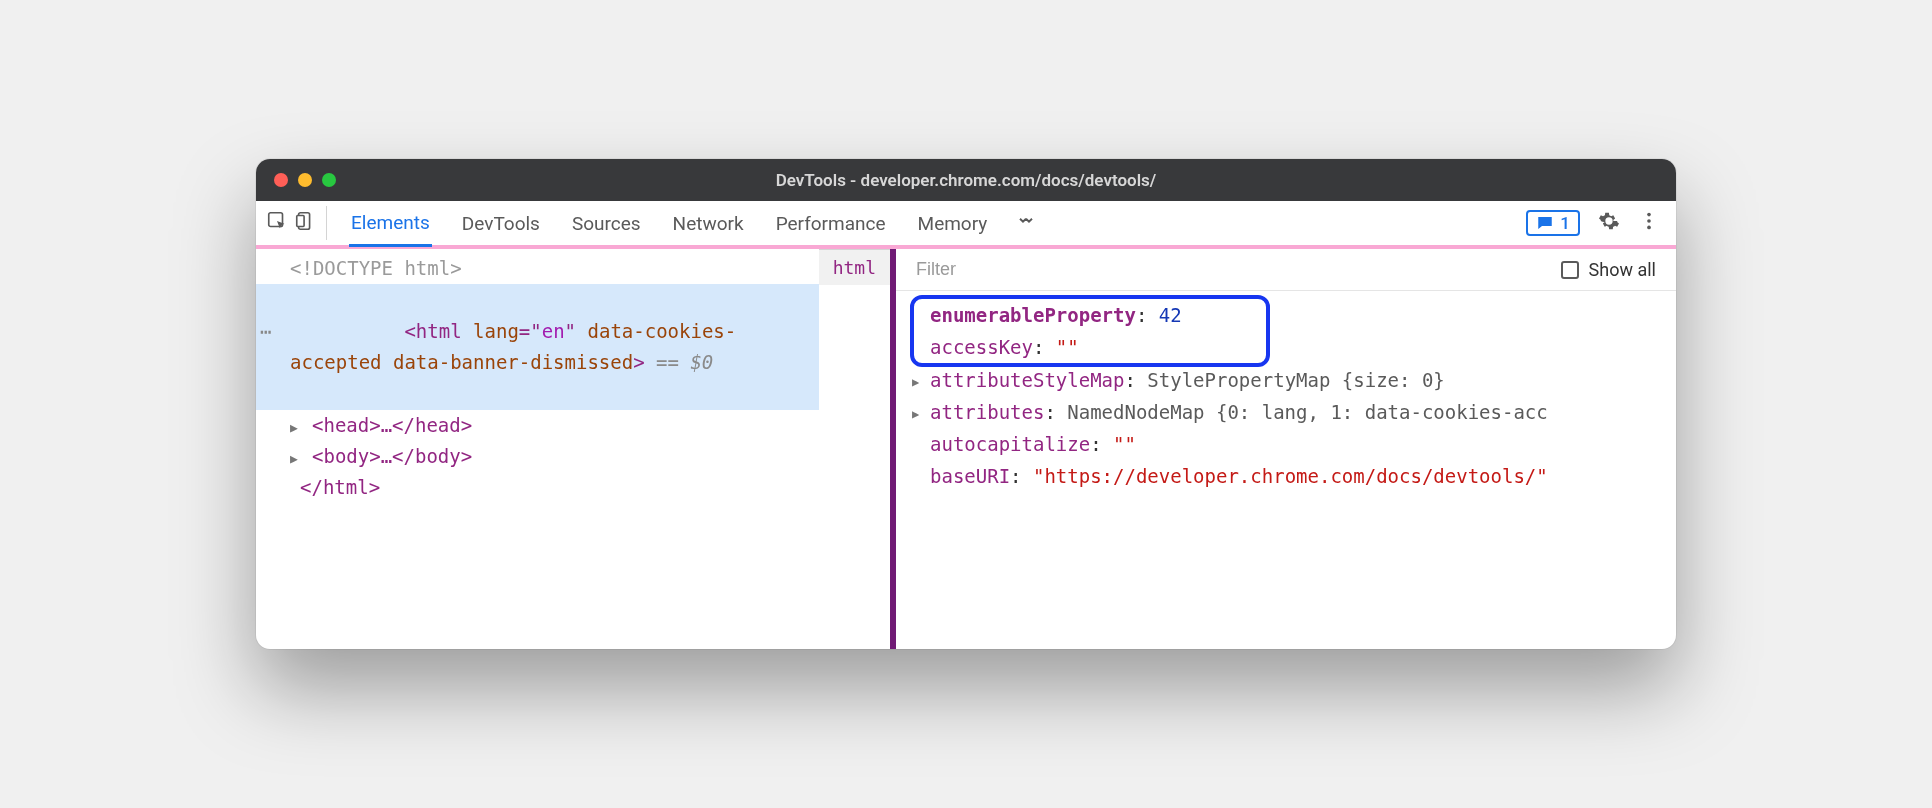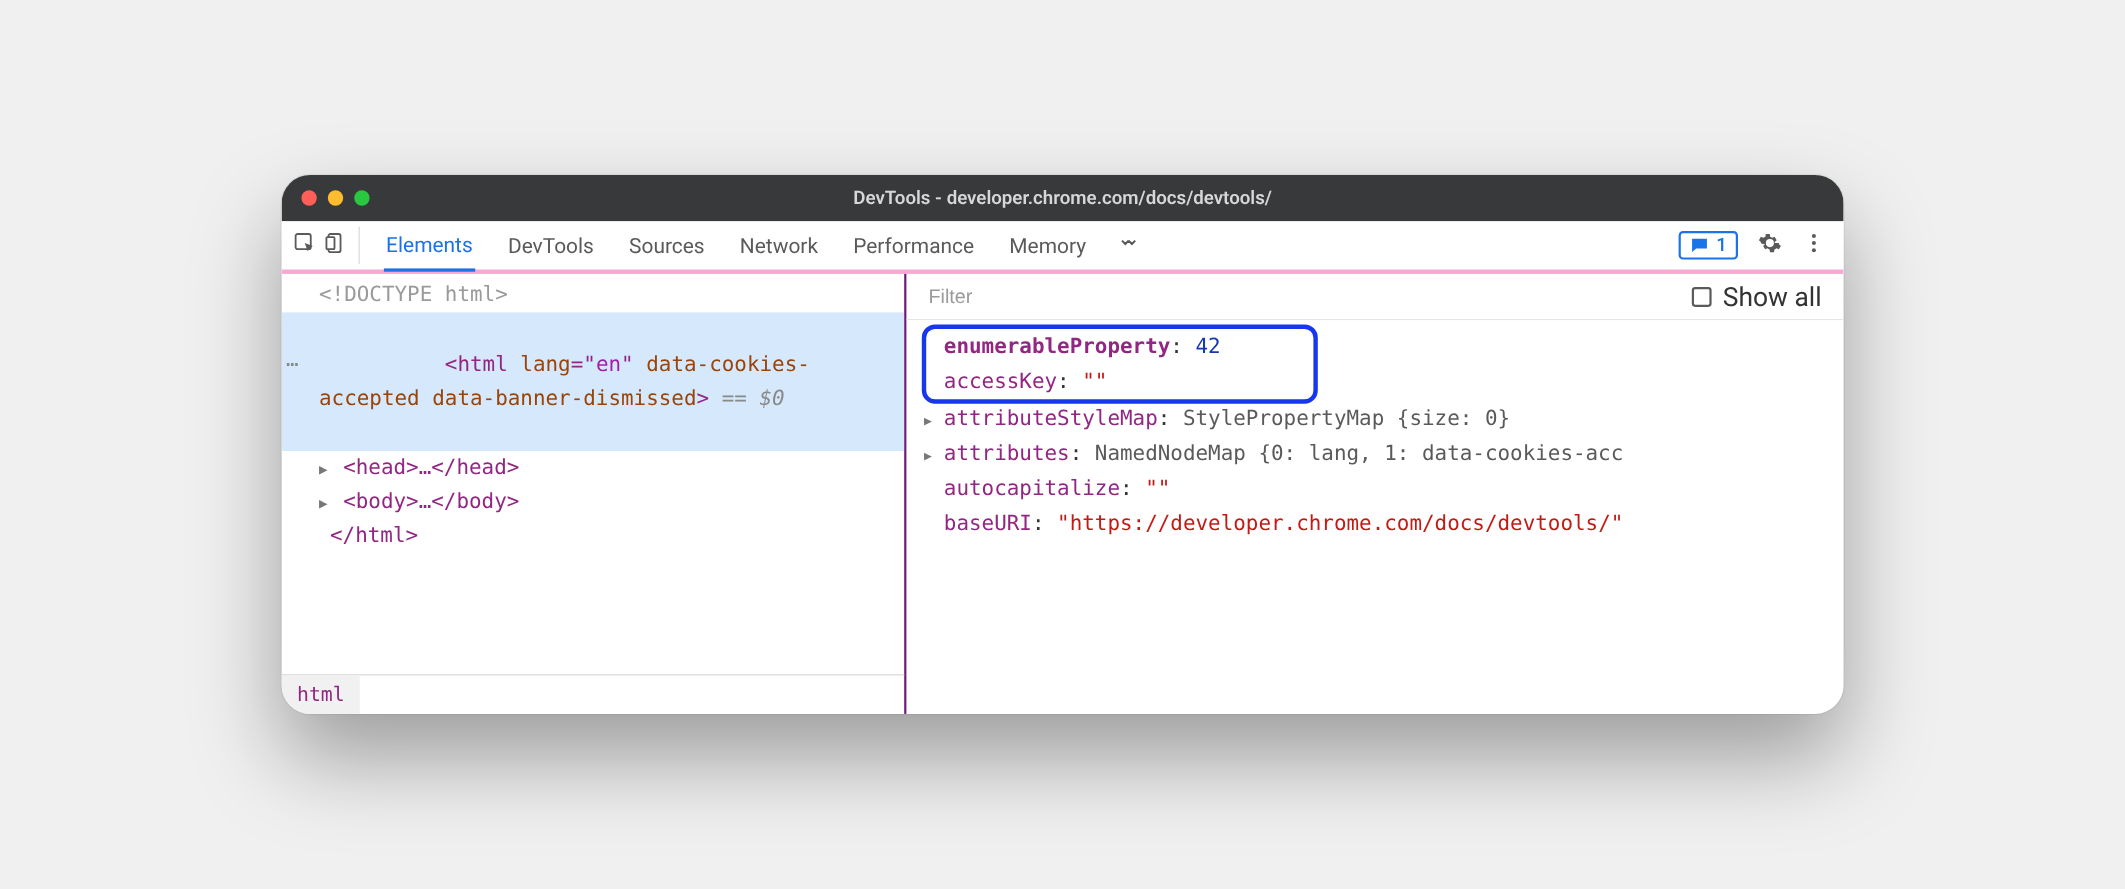--- a/index.html
+++ b/index.html
@@ -7,21 +7,21 @@
     font-family: -apple-system, BlinkMacSystemFont, "Segoe UI", Roboto, sans-serif;
     background: #f0f0f0;
     display: flex;
     align-items: center;
     justify-content: center;
     min-height: 100vh;
   }
   .window {
     width: 1420px;
     background: #fff;
-    border-radius: 26px;
+    border-radius: 14px;
     overflow: hidden;
     box-shadow: 0 40px 80px rgba(0,0,0,0.35), 0 0 0 1px rgba(0,0,0,0.05);
   }
   .titlebar {
     background: #38393b;
     height: 42px;
     display: flex;
     align-items: center;
     padding: 0 18px;
     position: relative;
@@ -57,21 +57,21 @@
   .msg-badge {
     display: flex; align-items: center; gap: 6px;
     border: 2px solid #1a73e8; border-radius: 4px;
     padding: 1px 8px; color: #1a73e8; font-size: 17px; font-weight: 500;
   }
   .msg-badge svg { width: 18px; height: 18px; fill: #1a73e8; }
   .gear svg, .kebab svg { width: 22px; height: 22px; fill: #5a5a5a; }
   .chevmore svg { width: 18px; height: 18px; stroke: #5a5a5a; fill: none; stroke-width: 2.5; }
 
   .content { display: flex; height: 400px; }
-  .left-pane { width: 568px; border-right: 2px solid #701a75; display: flex; flex-direction: column; }
+  .left-pane { width: 640px; border-right: 6px solid #701a75; display: flex; }
   .dom {
     flex: 1; overflow: hidden; padding: 4px 0 0 0;
     font-family: Menlo, Consolas, monospace; font-size: 19px; line-height: 1.65;
   }
   .dom-row { padding: 0 8px 0 34px; white-space: pre-wrap; position: relative; }
   .dom-row.selected { background: #d6e8fb; }
   .dom-row .ellipsis-marker { position: absolute; left: 4px; color: #888; }
   .tri { position: absolute; left: 34px; color: #777; font-size: 13px; top: 7px; }
   .indent1 { padding-left: 56px; }
   .gray { color: #9a9a9a; }
@@ -91,21 +91,21 @@
     height: 44px; border-bottom: 1px solid #d4d4d4; font-size: 19px; color: #5a5a5a;
   }
   .subtab { padding: 8px 2px; cursor: pointer; }
   .subtab.active { color: #1a73e8; border-bottom: 3px solid #1a73e8; margin-bottom: -1px; }
   .filterbar {
     display: flex; align-items: center; height: 42px; border-bottom: 1px solid #e5e5e5;
     padding: 0 20px; font-size: 18px; color: #888; justify-content: space-between;
   }
   .filter-input { border: none; outline: none; font-size: 18px; color: #333; flex:1; }
   .filter-input::placeholder { color: #9a9a9a; }
-  .showall { display: flex; align-items: center; gap: 10px; color: #333; font-size: 24px;}
+  .showall { display: flex; align-items: center; gap: 10px; color: #333; font-size: 18px;}
   .checkbox { width: 18px; height: 18px; border: 2px solid #5a5a5a; border-radius: 3px; }
 
   .props {
     flex: 1; overflow: hidden; padding: 8px 0 0 20px;
     font-family: Menlo, Consolas, monospace; font-size: 19px; line-height: 1.7; white-space: nowrap;
     position: relative;
   }
   .highlight-box {
     position: absolute; border: 4px solid #1736f0; border-radius: 12px;
     left: 14px; top: 4px; width: 360px; height: 72px; pointer-events: none;

